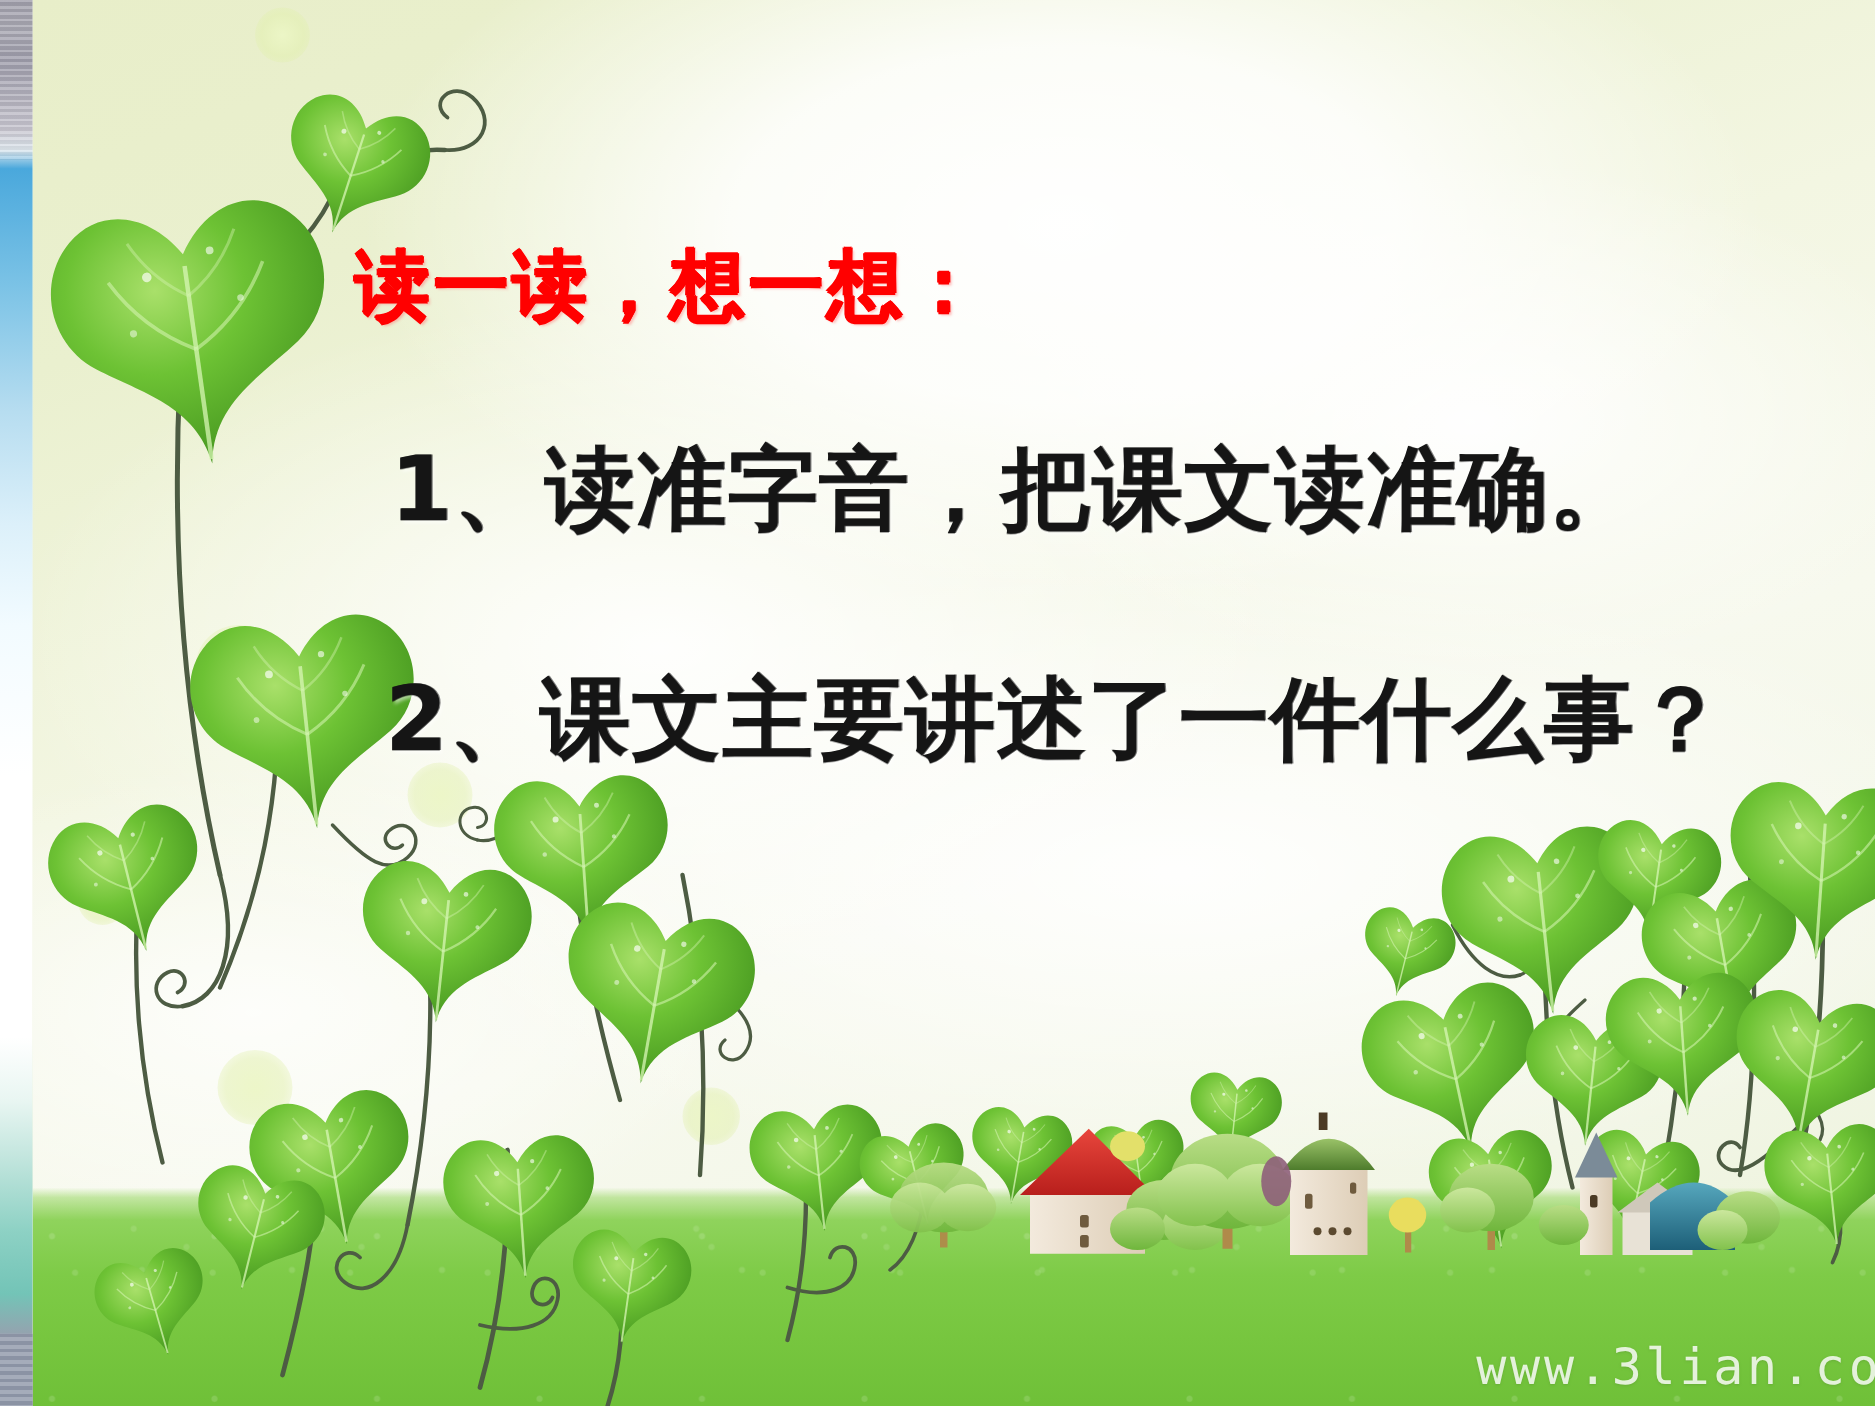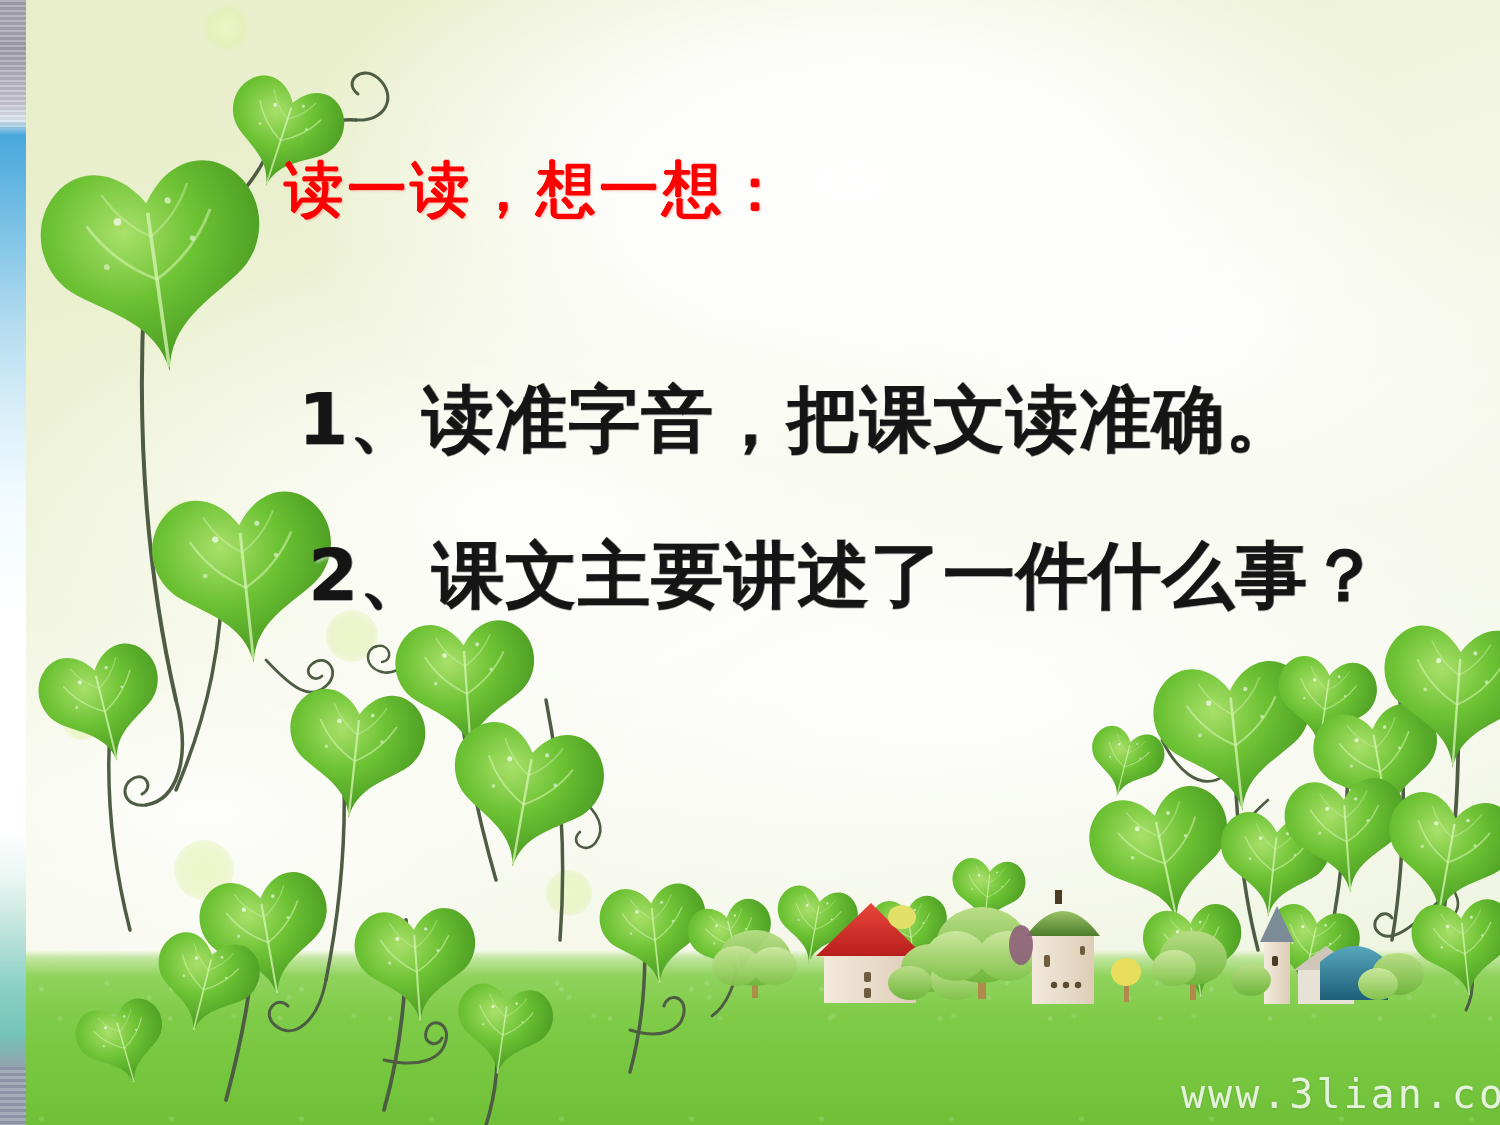--- a/index.html
+++ b/index.html
@@ -96,21 +96,22 @@
       radial-gradient(circle at 88% 34%, rgba(255,255,255,.16) 0 2px, transparent 3px);
     background-size:130px 130px,110px 110px,150px 150px,120px 120px,140px 140px;
     opacity:.75;
   }
 
   
   .title-line {
     position:absolute; z-index:30;
     white-space:nowrap;
     font-family:"DejaVu Sans", sans-serif;
-    font-weight:400;
+    font-weight:700;
+    margin-top:39px;
   }
   #heading {
     left:258px; top:150px;
     font-size:60px;
     letter-spacing:3px;
     color:#ff0000;
     -webkit-text-stroke:0px;
     text-shadow:
       1px 0 0 #ff0000, -1px 0 0 #ff0000,
       0 1px 0 #ff0000, 0 -1px 0 #ff0000,
@@ -122,21 +123,21 @@
     color:#151515;
     font-family:"DejaVu Sans", sans-serif;
     font-weight:700;
     font-size:72px;
     letter-spacing:1px;
     text-shadow:
       1px 0 0 rgba(20,20,20,.55),
       0 1px 0 rgba(20,20,20,.35),
       2px 2px 3px rgba(255,255,255,.55);
   }
-  #line1 { left:272px; top:344px;margin-top:28px; }
+  #line1 { left:286px; top:344px; }
   #line2 { left:282px; top:528px; }
 
   
   #watermark {
     position:absolute; right:-6px; bottom:8px; z-index:35;
     font-family:"DejaVu Sans Mono", monospace;
     font-size:40px; letter-spacing:3px;
     color:rgba(255,255,255,.82);
     text-shadow:0 1px 2px rgba(90,150,50,.45);
     white-space:nowrap;

